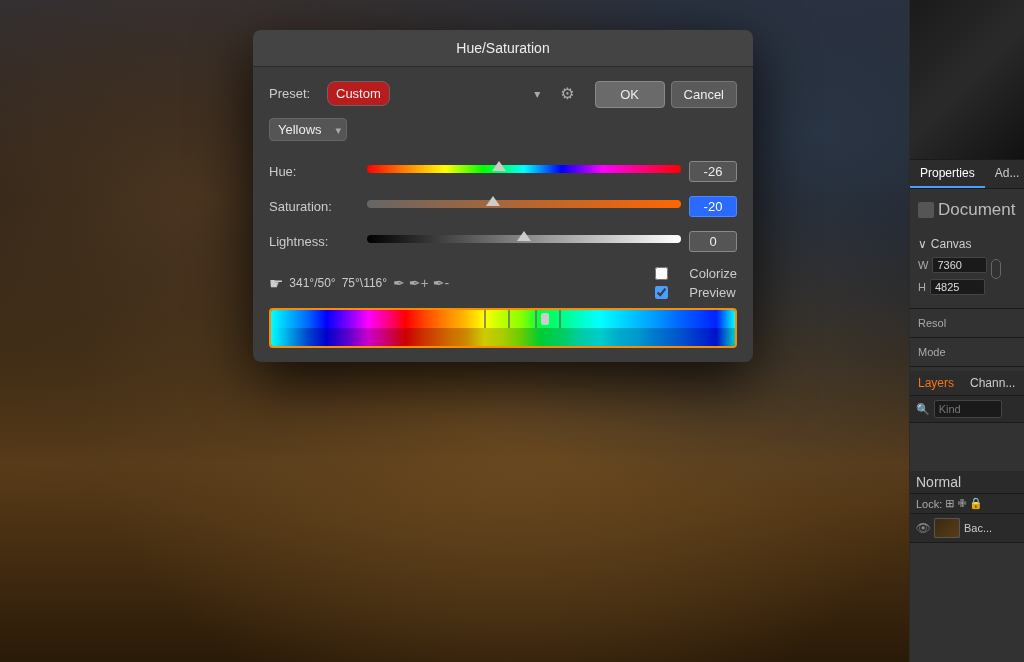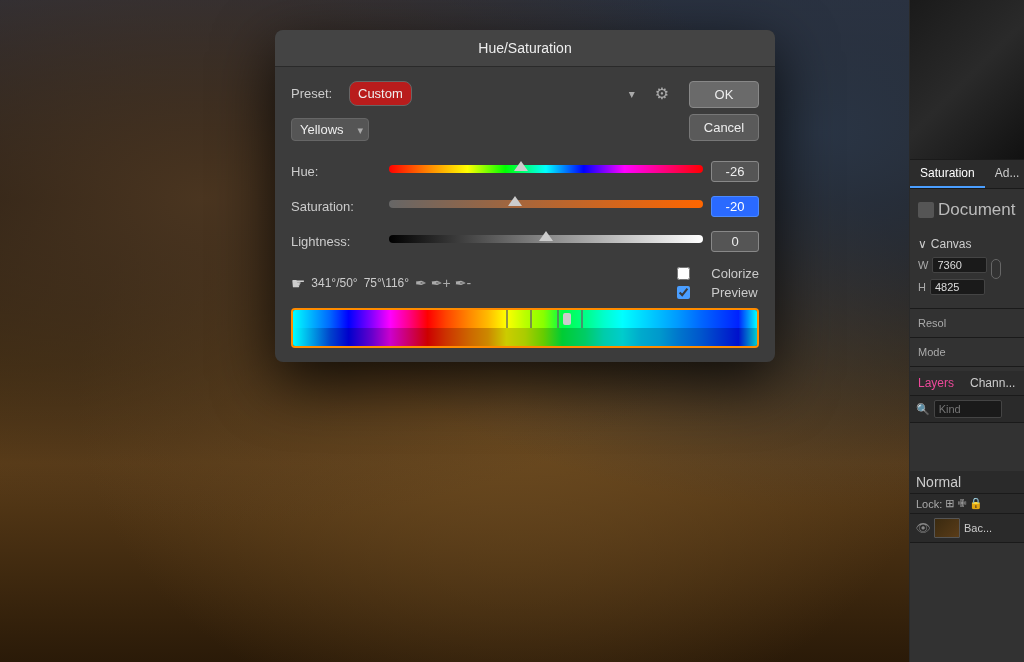--- a/index.html
+++ b/index.html
@@ -162,21 +162,21 @@
     }
 
     .layers-tab {
       padding: 5px 8px;
       color: #ccc;
       font-size: 12px;
       cursor: pointer;
     }
 
     .layers-tab.active {
-      color: #ec4899;
+      color: #f97316;
     }
 
     .layers-search {
       padding: 4px 6px;
       background: #2a2a2a;
       border-bottom: 1px solid #1a1a1a;
       display: flex;
       align-items: center;
       gap: 4px;
     }
@@ -239,21 +239,21 @@
       flex-shrink: 0;
     }
 
     .layer-name {
       color: #ccc;
       font-size: 11px;
     }
 
     .dialog {
       position: absolute;
-      left: 275px;
+      left: 253px;
       top: 30px;
       width: 500px;
       background: #3c3c3c;
       border-radius: 8px;
       box-shadow: 0 20px 60px rgba(0,0,0,0.8);
       pointer-events: all;
       overflow: hidden;
     }
 
     .dialog-titlebar {
@@ -316,21 +316,21 @@
       background: none;
       border: none;
       color: #aaa;
       cursor: pointer;
       font-size: 16px;
       padding: 2px 4px;
     }
 
     .dialog-buttons {
       display: flex;
-      flex-direction: column;
+      flex-direction: row;
       gap: 6px;
       margin-left: 8px;
     }
 
     .btn-ok {
       background: #6a6a6a;
       border: 1px solid #888;
       color: #eee;
       padding: 5px 20px;
       border-radius: 4px;
@@ -557,21 +557,21 @@
   </style>
 </head>
 <body>
 
 <div class="bg-photo"></div>
 
 <div class="right-panel">
   <div class="right-panel-top"></div>
 
   <div class="right-panel-tabs">
-    <div class="panel-tab active">Saturation</div>
+    <div class="panel-tab active">Properties</div>
     <div class="panel-tab">Ad...</div>
   </div>
 
   <div class="properties-section">
     <div class="prop-item">
       <div class="prop-icon"></div>
       <span>Document</span>
     </div>
   </div>
 

